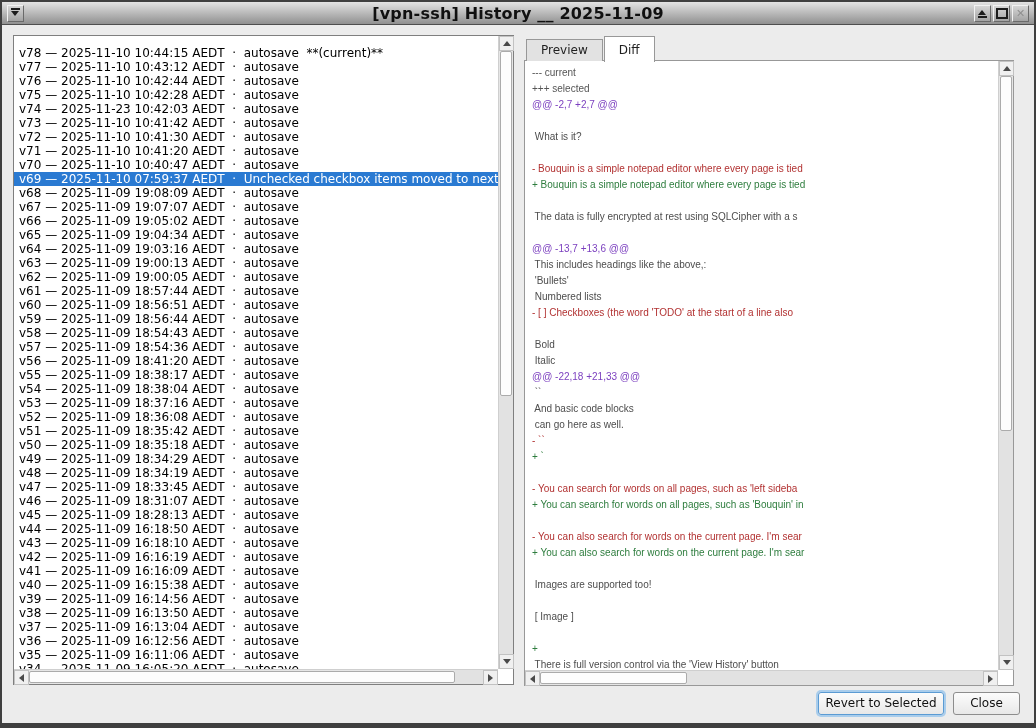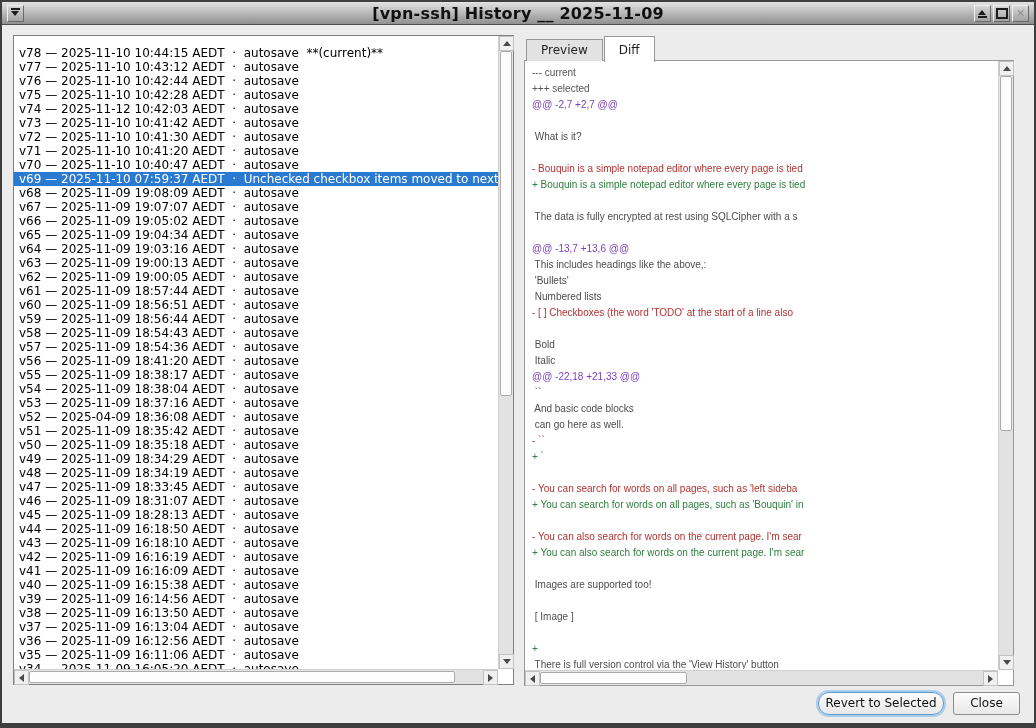--- a/index.html
+++ b/index.html
@@ -86,21 +86,21 @@
   .diff-line.removed{color:var(--diff-removed);}
   .diff-line.added{color:var(--diff-added);}
   
   .btn{
     position:absolute;height:23px;box-sizing:border-box;
     font-family:"DejaVu Sans",sans-serif;font-size:12px;color:#111;
     background:linear-gradient(#fcfcfc,#e8e8e8);
     border:1px solid #8d8d8d;border-radius:3px;text-align:center;line-height:21px;
   }
   .btn.focus{border-color:#5b9bd3;box-shadow:0 0 0 2px var(--accent-focus);}
-  .btn-revert{left:818px;top:692px;width:126px;border-radius:11px;}
+  .btn-revert{left:818px;top:692px;width:126px;}
   .btn-close{left:953px;top:692px;width:67px;}
 </style>
 </head>
 <body>
 
 <div class="titlebar">
   <div class="tb-left">
     <div class="tb-btn">
       <span class="glyph-menu"></span>
     </div>
@@ -118,21 +118,21 @@
     </div>
   </div>
 </div>
 
 <div class="list-panel">
   <div class="list-rows">
       <div class="list-row">v78 — 2025-11-10 10:44:15 AEDT  ·  autosave  **(current)**</div>
       <div class="list-row">v77 — 2025-11-10 10:43:12 AEDT  ·  autosave</div>
       <div class="list-row">v76 — 2025-11-10 10:42:44 AEDT  ·  autosave</div>
       <div class="list-row">v75 — 2025-11-10 10:42:28 AEDT  ·  autosave</div>
-      <div class="list-row">v74 — 2025-11-12 10:42:03 AEDT  ·  autosave</div>
+      <div class="list-row">v74 — 2025-11-23 10:42:03 AEDT  ·  autosave</div>
       <div class="list-row">v73 — 2025-11-10 10:41:42 AEDT  ·  autosave</div>
       <div class="list-row">v72 — 2025-11-10 10:41:30 AEDT  ·  autosave</div>
       <div class="list-row">v71 — 2025-11-10 10:41:20 AEDT  ·  autosave</div>
       <div class="list-row">v70 — 2025-11-10 10:40:47 AEDT  ·  autosave</div>
       <div class="list-row selected">v69 — 2025-11-10 07:59:37 AEDT  ·  Unchecked checkbox items moved to next</div>
       <div class="list-row">v68 — 2025-11-09 19:08:09 AEDT  ·  autosave</div>
       <div class="list-row">v67 — 2025-11-09 19:07:07 AEDT  ·  autosave</div>
       <div class="list-row">v66 — 2025-11-09 19:05:02 AEDT  ·  autosave</div>
       <div class="list-row">v65 — 2025-11-09 19:04:34 AEDT  ·  autosave</div>
       <div class="list-row">v64 — 2025-11-09 19:03:16 AEDT  ·  autosave</div>
@@ -140,21 +140,21 @@
       <div class="list-row">v62 — 2025-11-09 19:00:05 AEDT  ·  autosave</div>
       <div class="list-row">v61 — 2025-11-09 18:57:44 AEDT  ·  autosave</div>
       <div class="list-row">v60 — 2025-11-09 18:56:51 AEDT  ·  autosave</div>
       <div class="list-row">v59 — 2025-11-09 18:56:44 AEDT  ·  autosave</div>
       <div class="list-row">v58 — 2025-11-09 18:54:43 AEDT  ·  autosave</div>
       <div class="list-row">v57 — 2025-11-09 18:54:36 AEDT  ·  autosave</div>
       <div class="list-row">v56 — 2025-11-09 18:41:20 AEDT  ·  autosave</div>
       <div class="list-row">v55 — 2025-11-09 18:38:17 AEDT  ·  autosave</div>
       <div class="list-row">v54 — 2025-11-09 18:38:04 AEDT  ·  autosave</div>
       <div class="list-row">v53 — 2025-11-09 18:37:16 AEDT  ·  autosave</div>
-      <div class="list-row">v52 — 2025-04-09 18:36:08 AEDT  ·  autosave</div>
+      <div class="list-row">v52 — 2025-11-09 18:36:08 AEDT  ·  autosave</div>
       <div class="list-row">v51 — 2025-11-09 18:35:42 AEDT  ·  autosave</div>
       <div class="list-row">v50 — 2025-11-09 18:35:18 AEDT  ·  autosave</div>
       <div class="list-row">v49 — 2025-11-09 18:34:29 AEDT  ·  autosave</div>
       <div class="list-row">v48 — 2025-11-09 18:34:19 AEDT  ·  autosave</div>
       <div class="list-row">v47 — 2025-11-09 18:33:45 AEDT  ·  autosave</div>
       <div class="list-row">v46 — 2025-11-09 18:31:07 AEDT  ·  autosave</div>
       <div class="list-row">v45 — 2025-11-09 18:28:13 AEDT  ·  autosave</div>
       <div class="list-row">v44 — 2025-11-09 16:18:50 AEDT  ·  autosave</div>
       <div class="list-row">v43 — 2025-11-09 16:18:10 AEDT  ·  autosave</div>
       <div class="list-row">v42 — 2025-11-09 16:16:19 AEDT  ·  autosave</div>

